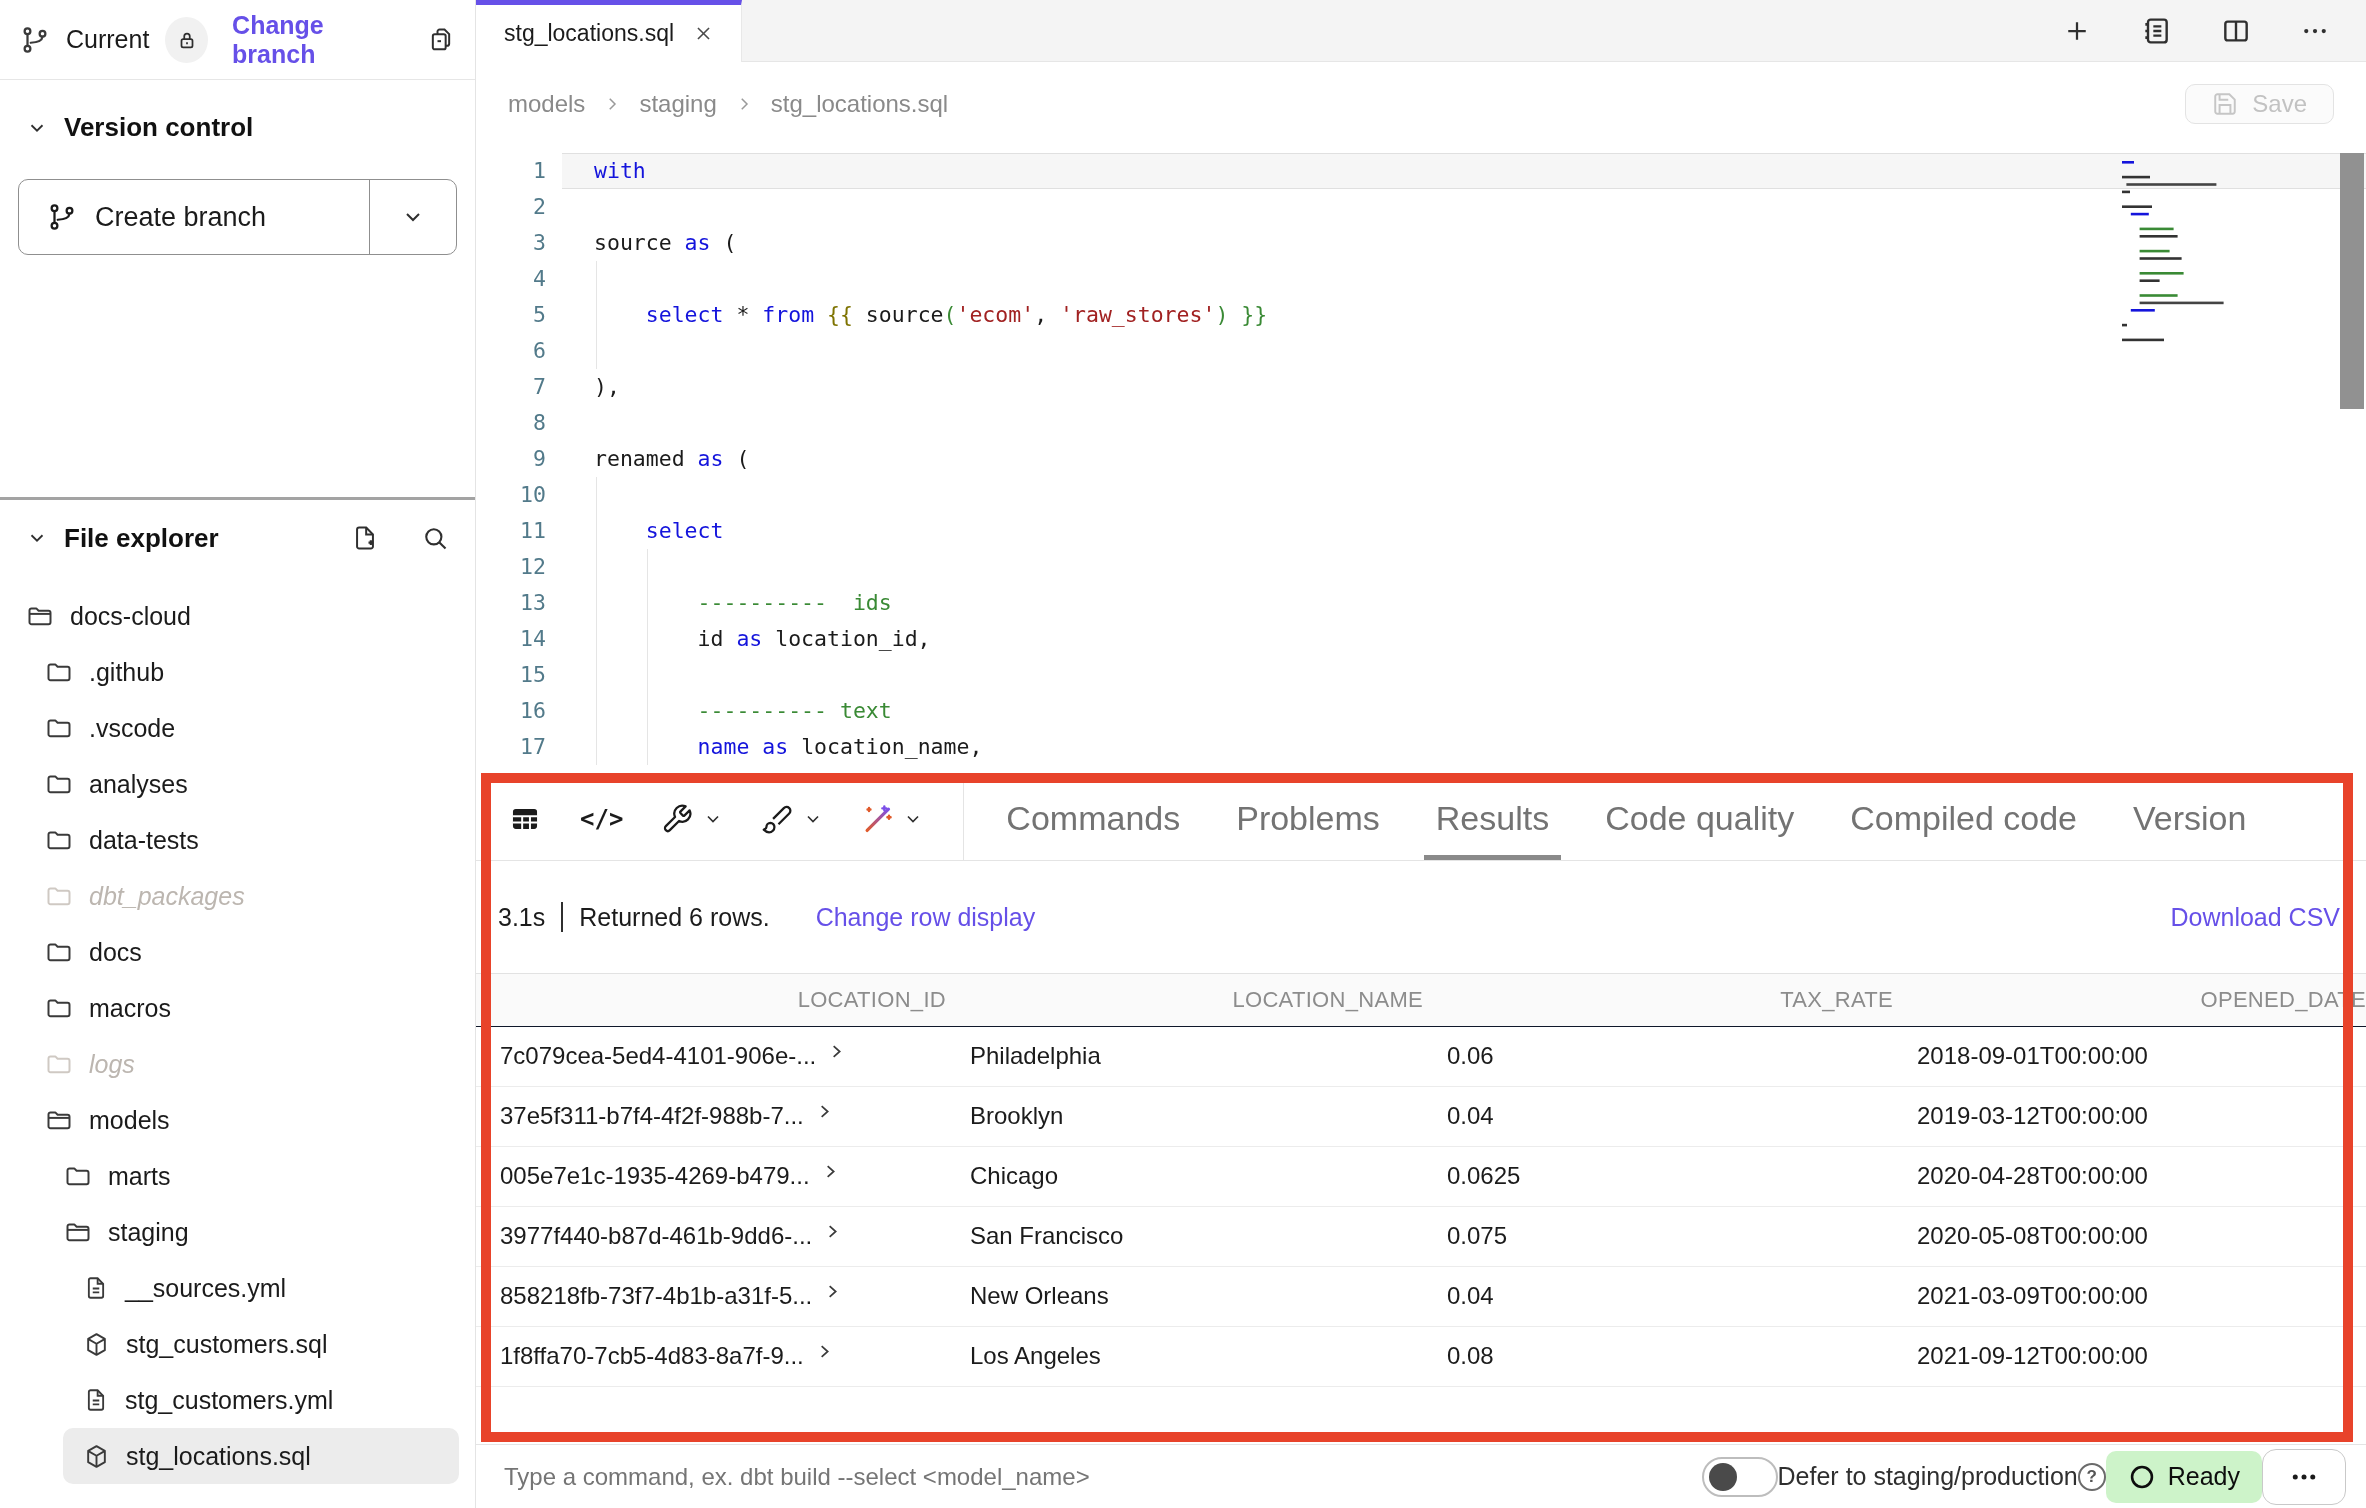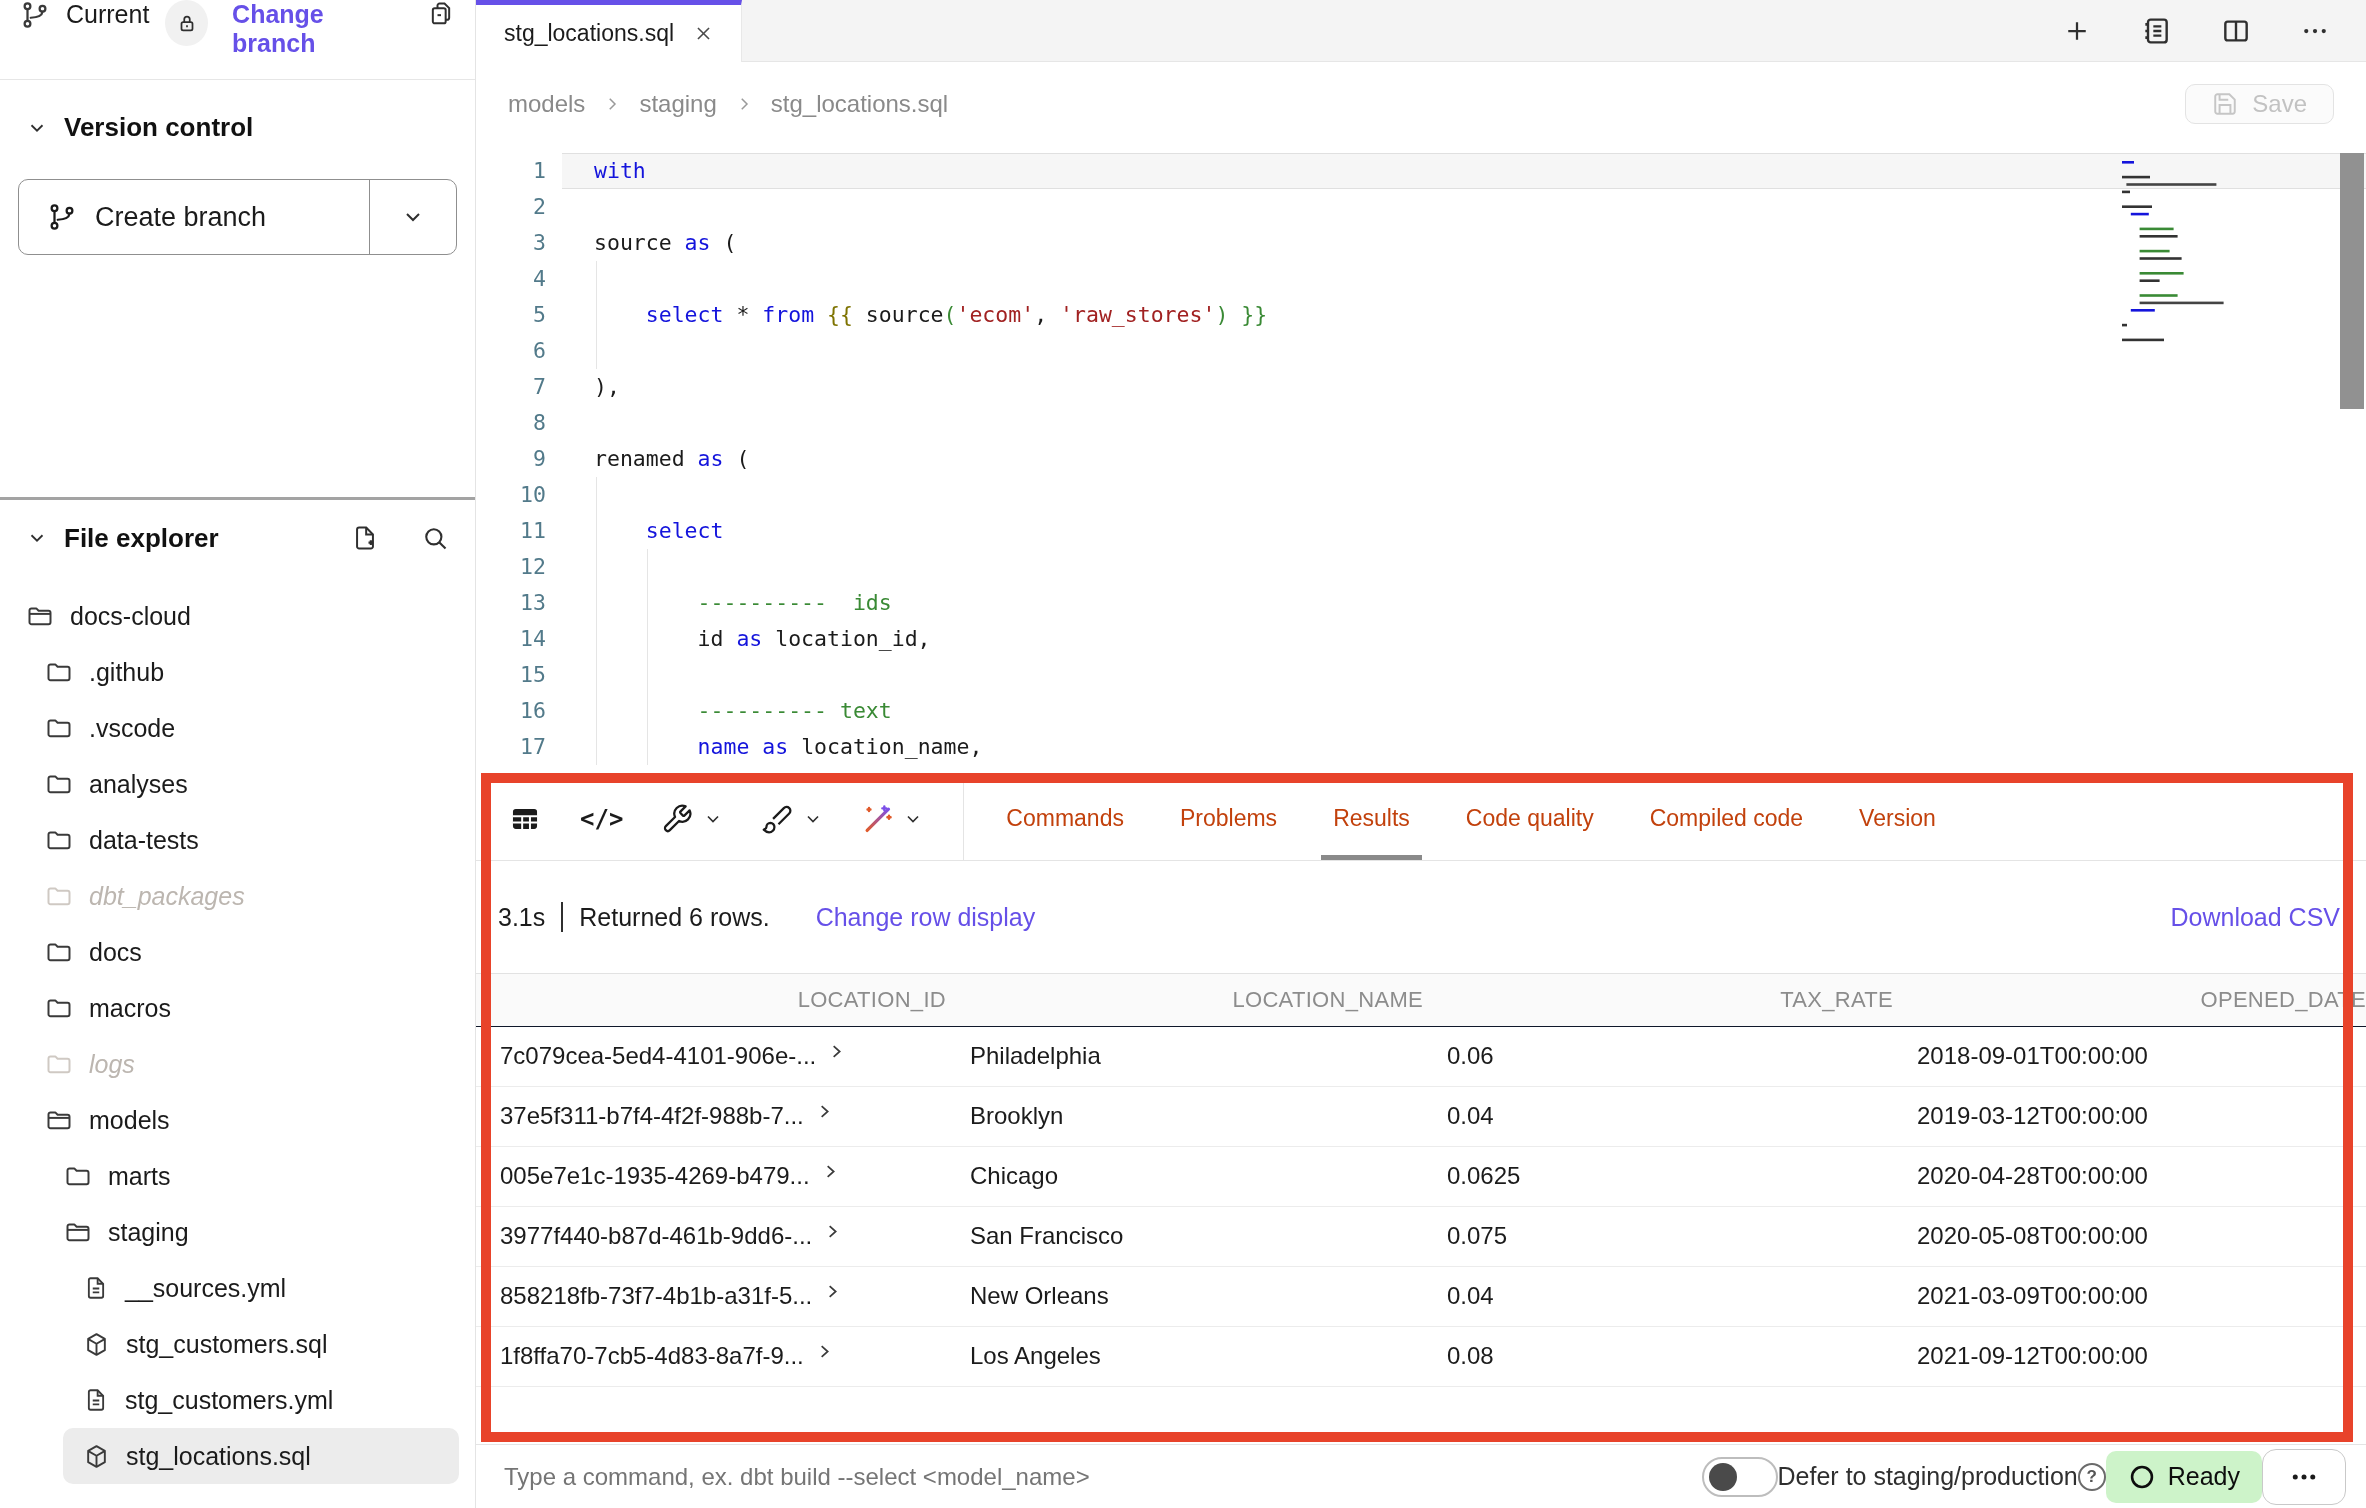--- a/index.html
+++ b/index.html
@@ -7,21 +7,21 @@
               font-family:"Liberation Sans", sans-serif; color:#1b1b1b; }
   :root{
     --accent:#6650E8; --red:#E8432A; --green-pill:#CDF3C9;
     --c-kw:#1414DC; --c-str:#A12121; --c-com:#3A8A35; --c-jin:#7E7300; --c-par:#3A8A35; --c-pl:#1b1b1b;
     --lnc:#527A8A;
   }
   .app{ display:flex; width:2366px; height:1508px; position:relative; }
 
   
   .sidebar{ width:476px; flex:none; border-right:1px solid #E4E4E4; display:flex; flex-direction:column; background:#fff; }
-  .sb-top{ height:80px; flex:none; border-bottom:1px solid #E6E6E6; display:flex; padding:0 20px; gap:16px; }
+  .sb-top{ height:80px; flex:none; border-bottom:1px solid #E6E6E6; display:flex; align-items:center; padding:0 20px; gap:16px; }
   .sb-top .cur{ font-size:25px; color:#1b1b1b; }
   .lock-wrap{ width:46px; height:46px; border-radius:50%; background:#F1F1F1; display:flex; align-items:center; justify-content:center; }
   .change-branch{ font-size:25px; font-weight:600; color:var(--accent); margin-left:8px; cursor:pointer; }
   .copy-btn{ margin-left:10px; display:flex; }
 
   .vc-section{ height:420px; flex:none; border-bottom:3px solid #a3a3a3; padding:0 18px; }
   .section-header{ display:flex; align-items:center; gap:16px; font-size:26px; font-weight:700; color:#111; }
   .vc-section .section-header{ padding:32px 0 0 8px; }
   .create-branch{ margin-top:36px; height:76px; border:1.5px solid #8F8F8F; border-radius:10px; display:flex; align-items:stretch; background:#fff; cursor:pointer; }
   .cb-main{ flex:1; display:flex; align-items:center; gap:18px; padding-left:28px; font-size:27px; font-weight:500; }
@@ -70,21 +70,21 @@
   .editor-scrollbar{ position:absolute; top:0; right:0; width:28px; height:100%; }
   .editor-scrollbar .thumb{ position:absolute; top:8px; right:2px; width:24px; height:256px; background:#919191; }
 
   
   .panel{ height:667px; flex:none; display:flex; flex-direction:column; background:#fff; }
   .panel-toolbar{ height:84px; flex:none; display:flex; align-items:center; border-bottom:1px solid #E4E4E4; padding-left:32px; }
   .tbtn{ display:flex; align-items:center; gap:10px; margin-right:38px; cursor:pointer; }
   .tb-code{ font-family:"DejaVu Sans Mono",monospace; font-size:24px; font-weight:700; color:#1b1b1b; }
   .tb-divider{ width:1px; align-self:stretch; background:#E4E4E4; margin:0 14px 0 2px; }
   .panel-tabs{ display:flex; height:100%; }
-  .panel-tab{ position:relative; display:flex; align-items:center; padding:0 28px; font-size:23px; color:#c2410c; cursor:pointer; }
+  .panel-tab{ position:relative; display:flex; align-items:center; padding:0 28px; font-size:34px; color:#737373; cursor:pointer; }
   .panel-tab.active::after{ content:''; position:absolute; left:16px; right:16px; bottom:0; height:5px; background:#8A8A8A; }
 
   .panel-meta{ height:112px; flex:none; display:flex; align-items:center; padding:0 26px 0 22px; font-size:25px; color:#1b1b1b; }
   .vr{ width:2px; height:30px; background:#2f2f2f; margin:0 16px; }
   .plink{ color:var(--accent); font-weight:500; cursor:pointer; }
   .meta-change{ margin-left:46px; }
   .meta-dl{ margin-left:auto; }
 
   .results{ flex:1; border-top:1px solid #E2E2E2; overflow:hidden; }
   table{ width:100%; border-collapse:collapse; table-layout:fixed; }

